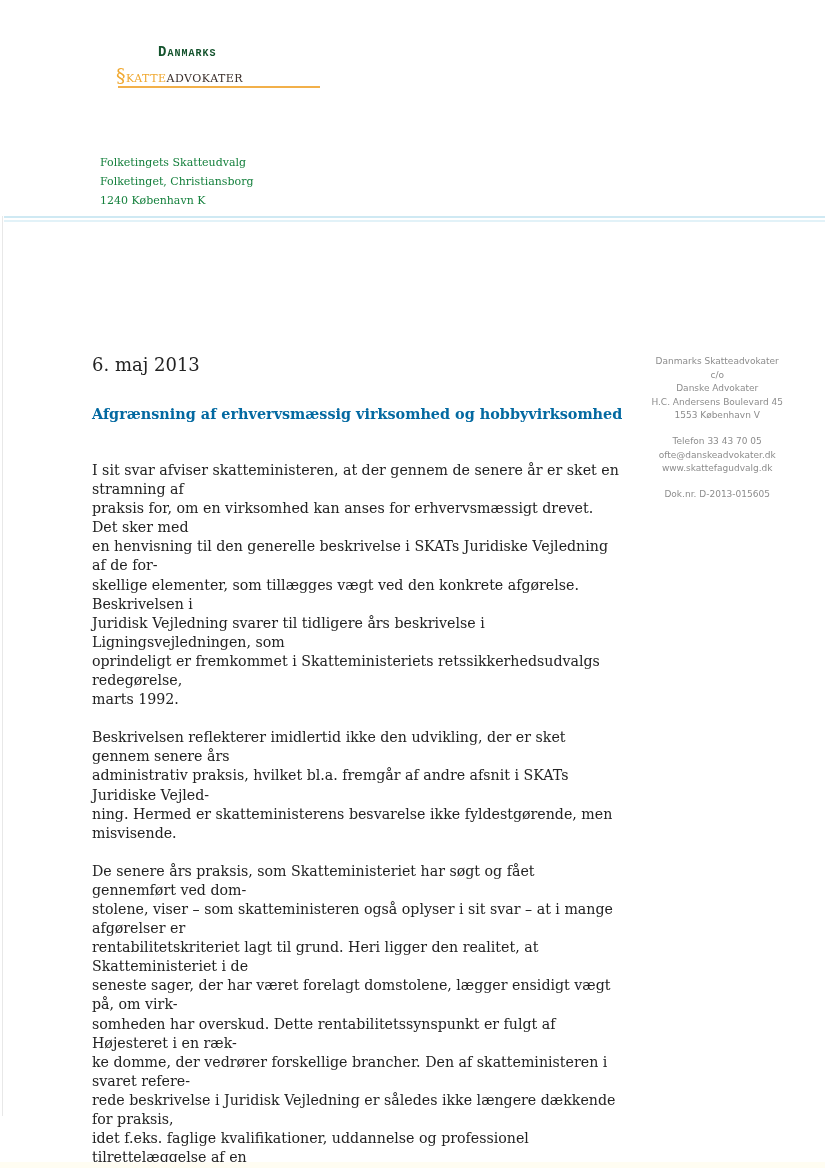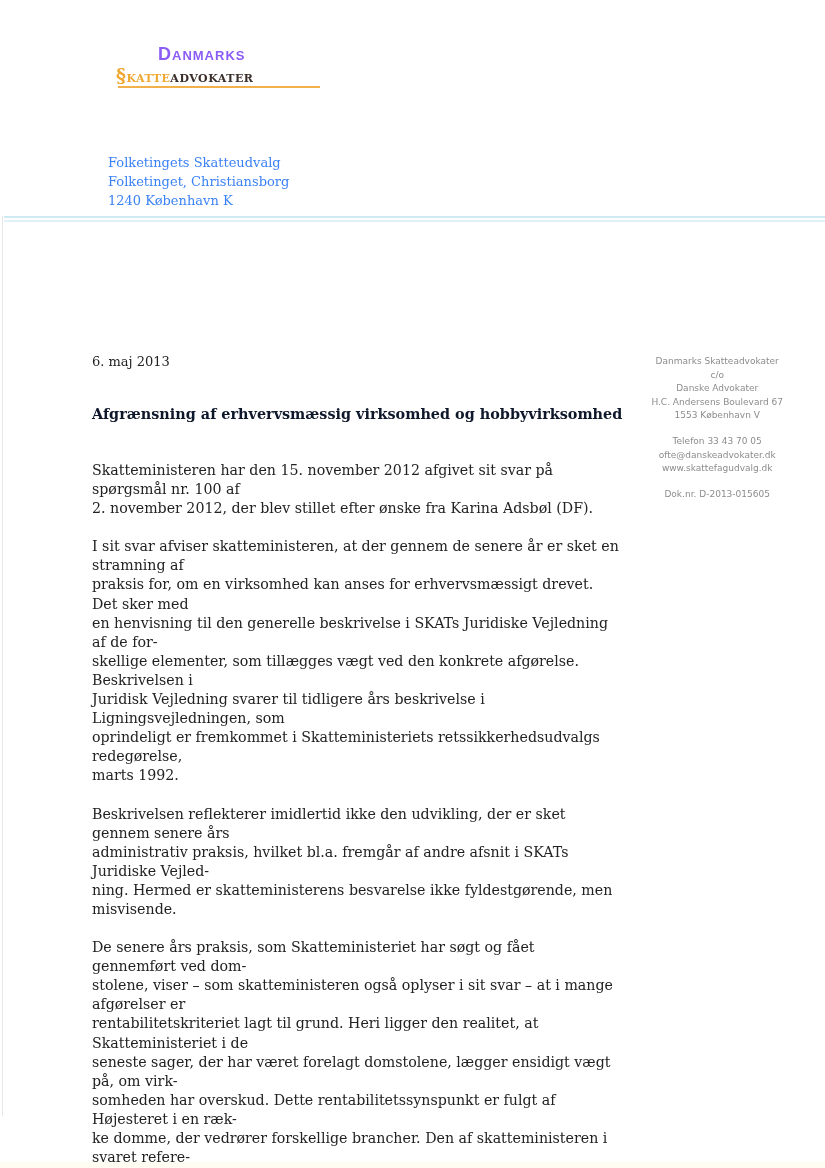--- a/index.html
+++ b/index.html
@@ -2,40 +2,40 @@
 <html><head>
   <meta charset="utf-8">
   <style>
     html, body { margin: 0; padding: 0; }
     body {
       width: 825px; height: 1168px; background: #ffffff; position: relative; overflow: hidden;
       font-family: "DejaVu Serif", "Liberation Serif", serif; color: #2a2a2a;
     }
     .logo { position: absolute; left: 116px; top: 44px; width: 210px; }
     .logo-line1 {
-      position: absolute; left: 42px; top: 0; font-family: Liberation Sans, sans-serif; font-weight: bold;
-      font-size: 18px; letter-spacing: 1px; color: #8b5cf6; font-variant: small-caps;
+      position: absolute; left: 42px; top: 0; font-family: Liberation Mono, monospace; font-weight: bold;
+      font-size: 14px; letter-spacing: 1px; color: #14532d; font-variant: small-caps;
     }
     .logo-line2 {
-      position: absolute; left: 0; top: 20px; font-family: "DejaVu Serif", serif; font-weight: bold;
+      position: absolute; left: 0; top: 20px; font-family: "DejaVu Serif", serif; font-weight: normal;
       font-size: 16px; letter-spacing: 0.5px; white-space: nowrap; font-variant: small-caps;
     }
     .logo-s { color: #f0a830; font-size: 19px; }
     .logo-skatte { color: #f0a830; }
     .logo-advokater { color: #3a2e2a; }
     .logo-underline { position: absolute; left: 2px; top: 42px; width: 202px; height: 2px; background: #f2b04a; }
 
-    .recipient { position: absolute; left: 108px; top: 153px; font-size: 13px; line-height: 19px; color: #3b82f6; }
+    .recipient { position: absolute; left: 100px; top: 153px; font-size: 11px; line-height: 19px; color: #15803d; }
     .divider { position: absolute; left: 4px; width: 821px; height: 2px; background: #cfe9f3; }
     .divider.a { top: 216px; }
     .divider.b { top: 220px; background: #e2f2f8; }
     .margin-line { position: absolute; left: 2px; top: 216px; width: 1px; height: 900px; background: #e8e8e8; }
 
-    .date { position: absolute; left: 92px; top: 354px; font-size: 13px; color: #222; }
-    .subject { position: absolute; left: 92px; top: 405px; font-size: 14.4px; font-weight: bold; color: #0f172a; }
+    .date { position: absolute; left: 92px; top: 354px; font-size: 18px; color: #222; }
+    .subject { position: absolute; left: 92px; top: 405px; font-size: 14.4px; font-weight: bold; color: #0369a1; }
 
     .sender { position: absolute; right: 42px; top: 355px; text-align: center; font-family: "DejaVu Sans", sans-serif;
       font-size: 9px; line-height: 13.6px; color: #8c8c8c; }
     .sender .gap { height: 12px; }
 
     .body { position: absolute; left: 92px; top: 461px; width: 530px; font-size: 14.2px; line-height: 19.1px; color: #222; }
     .body p { margin: 0 0 19px 0; white-space: pre-line; }
 
     .footer-tint { position: absolute; left: 0; bottom: 0; width: 825px; height: 6px; background: #fffdf2; }
   </style>
@@ -60,33 +60,31 @@
 <div class="divider b"></div>
 <div class="margin-line"></div>
 
 <div class="date">6. maj 2013</div>
 <div class="subject">Afgrænsning af erhvervsmæssig virksomhed og hobbyvirksomhed</div>
 
 <div class="sender">
   <div>Danmarks Skatteadvokater</div>
   <div>c/o</div>
   <div>Danske Advokater</div>
-  <div>H.C. Andersens Boulevard 67</div>
+  <div>H.C. Andersens Boulevard 45</div>
   <div>1553 København V</div>
   <div class="gap"></div>
   <div>Telefon 33 43 70 05</div>
   <div>ofte@danskeadvokater.dk</div>
   <div>www.skattefagudvalg.dk</div>
   <div class="gap"></div>
   <div>Dok.nr. D-2013-015605</div>
 </div>
 
 <div class="body">
-  <p>Skatteministeren har den 15. november 2012 afgivet sit svar på spørgsmål nr. 100 af
-2. november 2012, der blev stillet efter ønske fra Karina Adsbøl (DF).</p>
   <p>I sit svar afviser skatteministeren, at der gennem de senere år er sket en stramning af
 praksis for, om en virksomhed kan anses for erhvervsmæssigt drevet. Det sker med
 en henvisning til den generelle beskrivelse i SKATs Juridiske Vejledning af de for-
 skellige elementer, som tillægges vægt ved den konkrete afgørelse. Beskrivelsen i
 Juridisk Vejledning svarer til tidligere års beskrivelse i Ligningsvejledningen, som
 oprindeligt er fremkommet i Skatteministeriets retssikkerhedsudvalgs redegørelse,
 marts 1992.</p>
   <p>Beskrivelsen reflekterer imidlertid ikke den udvikling, der er sket gennem senere års
 administrativ praksis, hvilket bl.a. fremgår af andre afsnit i SKATs Juridiske Vejled-
 ning. Hermed er skatteministerens besvarelse ikke fyldestgørende, men misvisende.</p>

